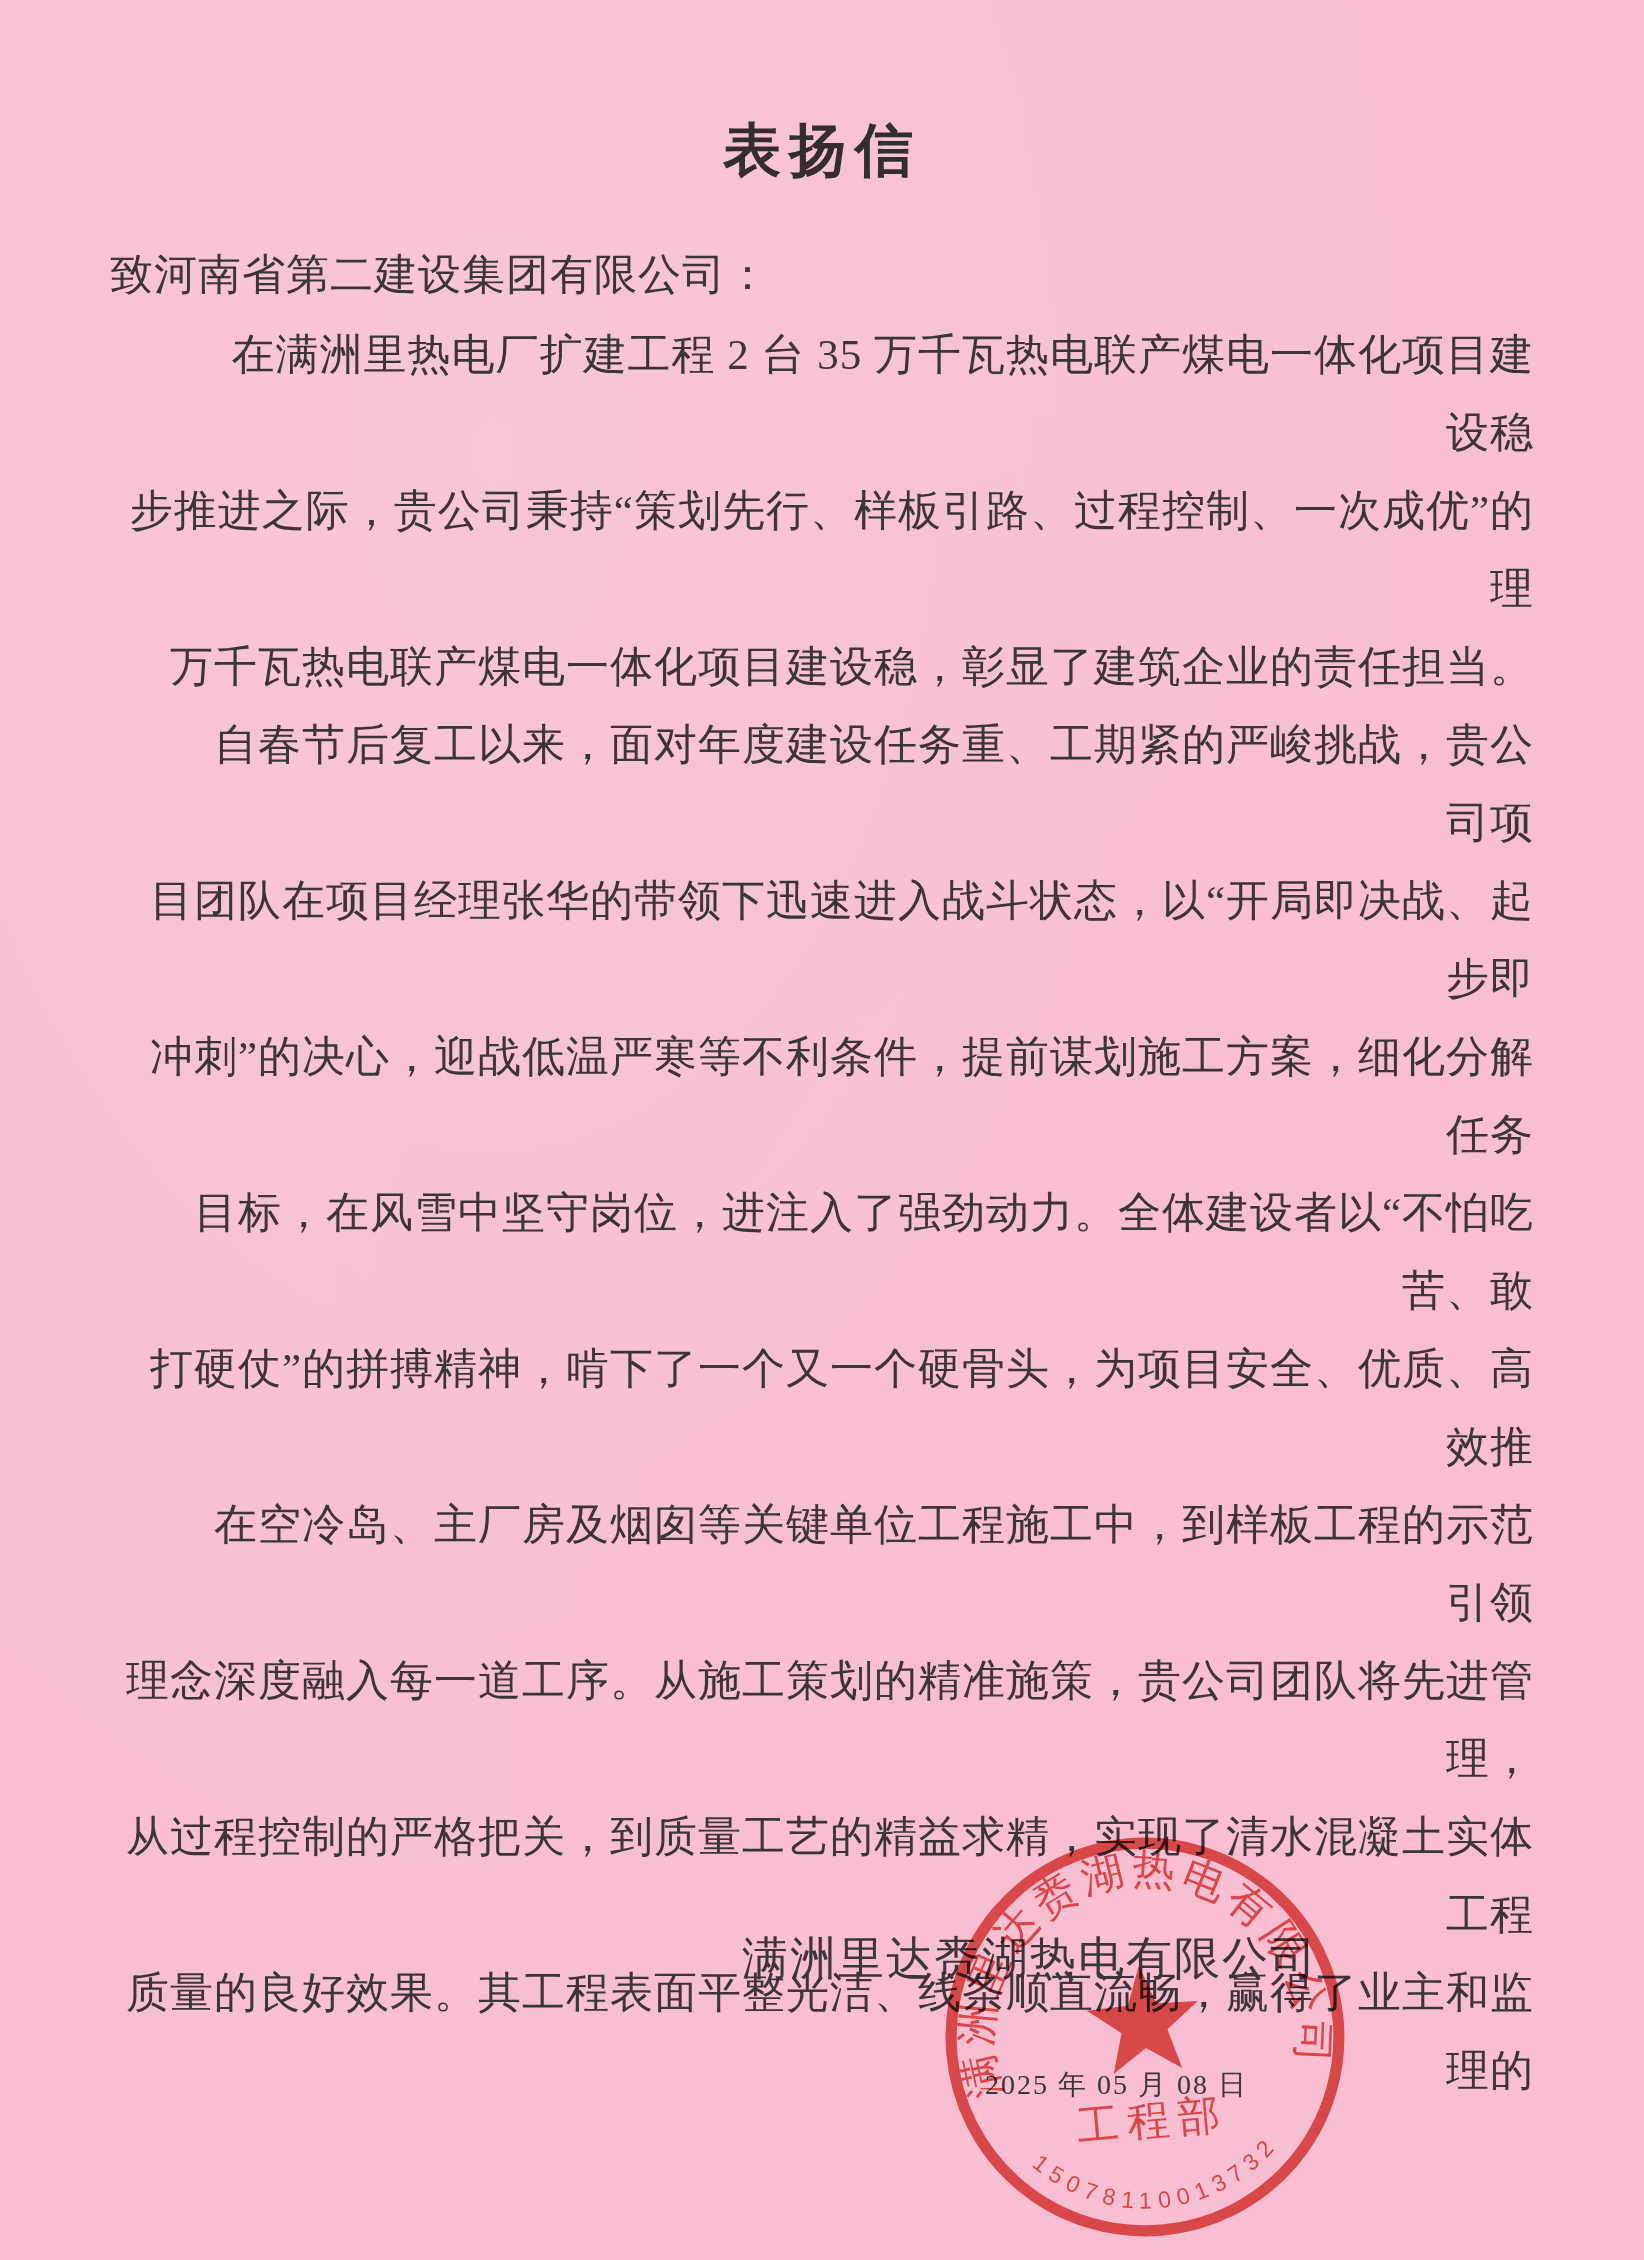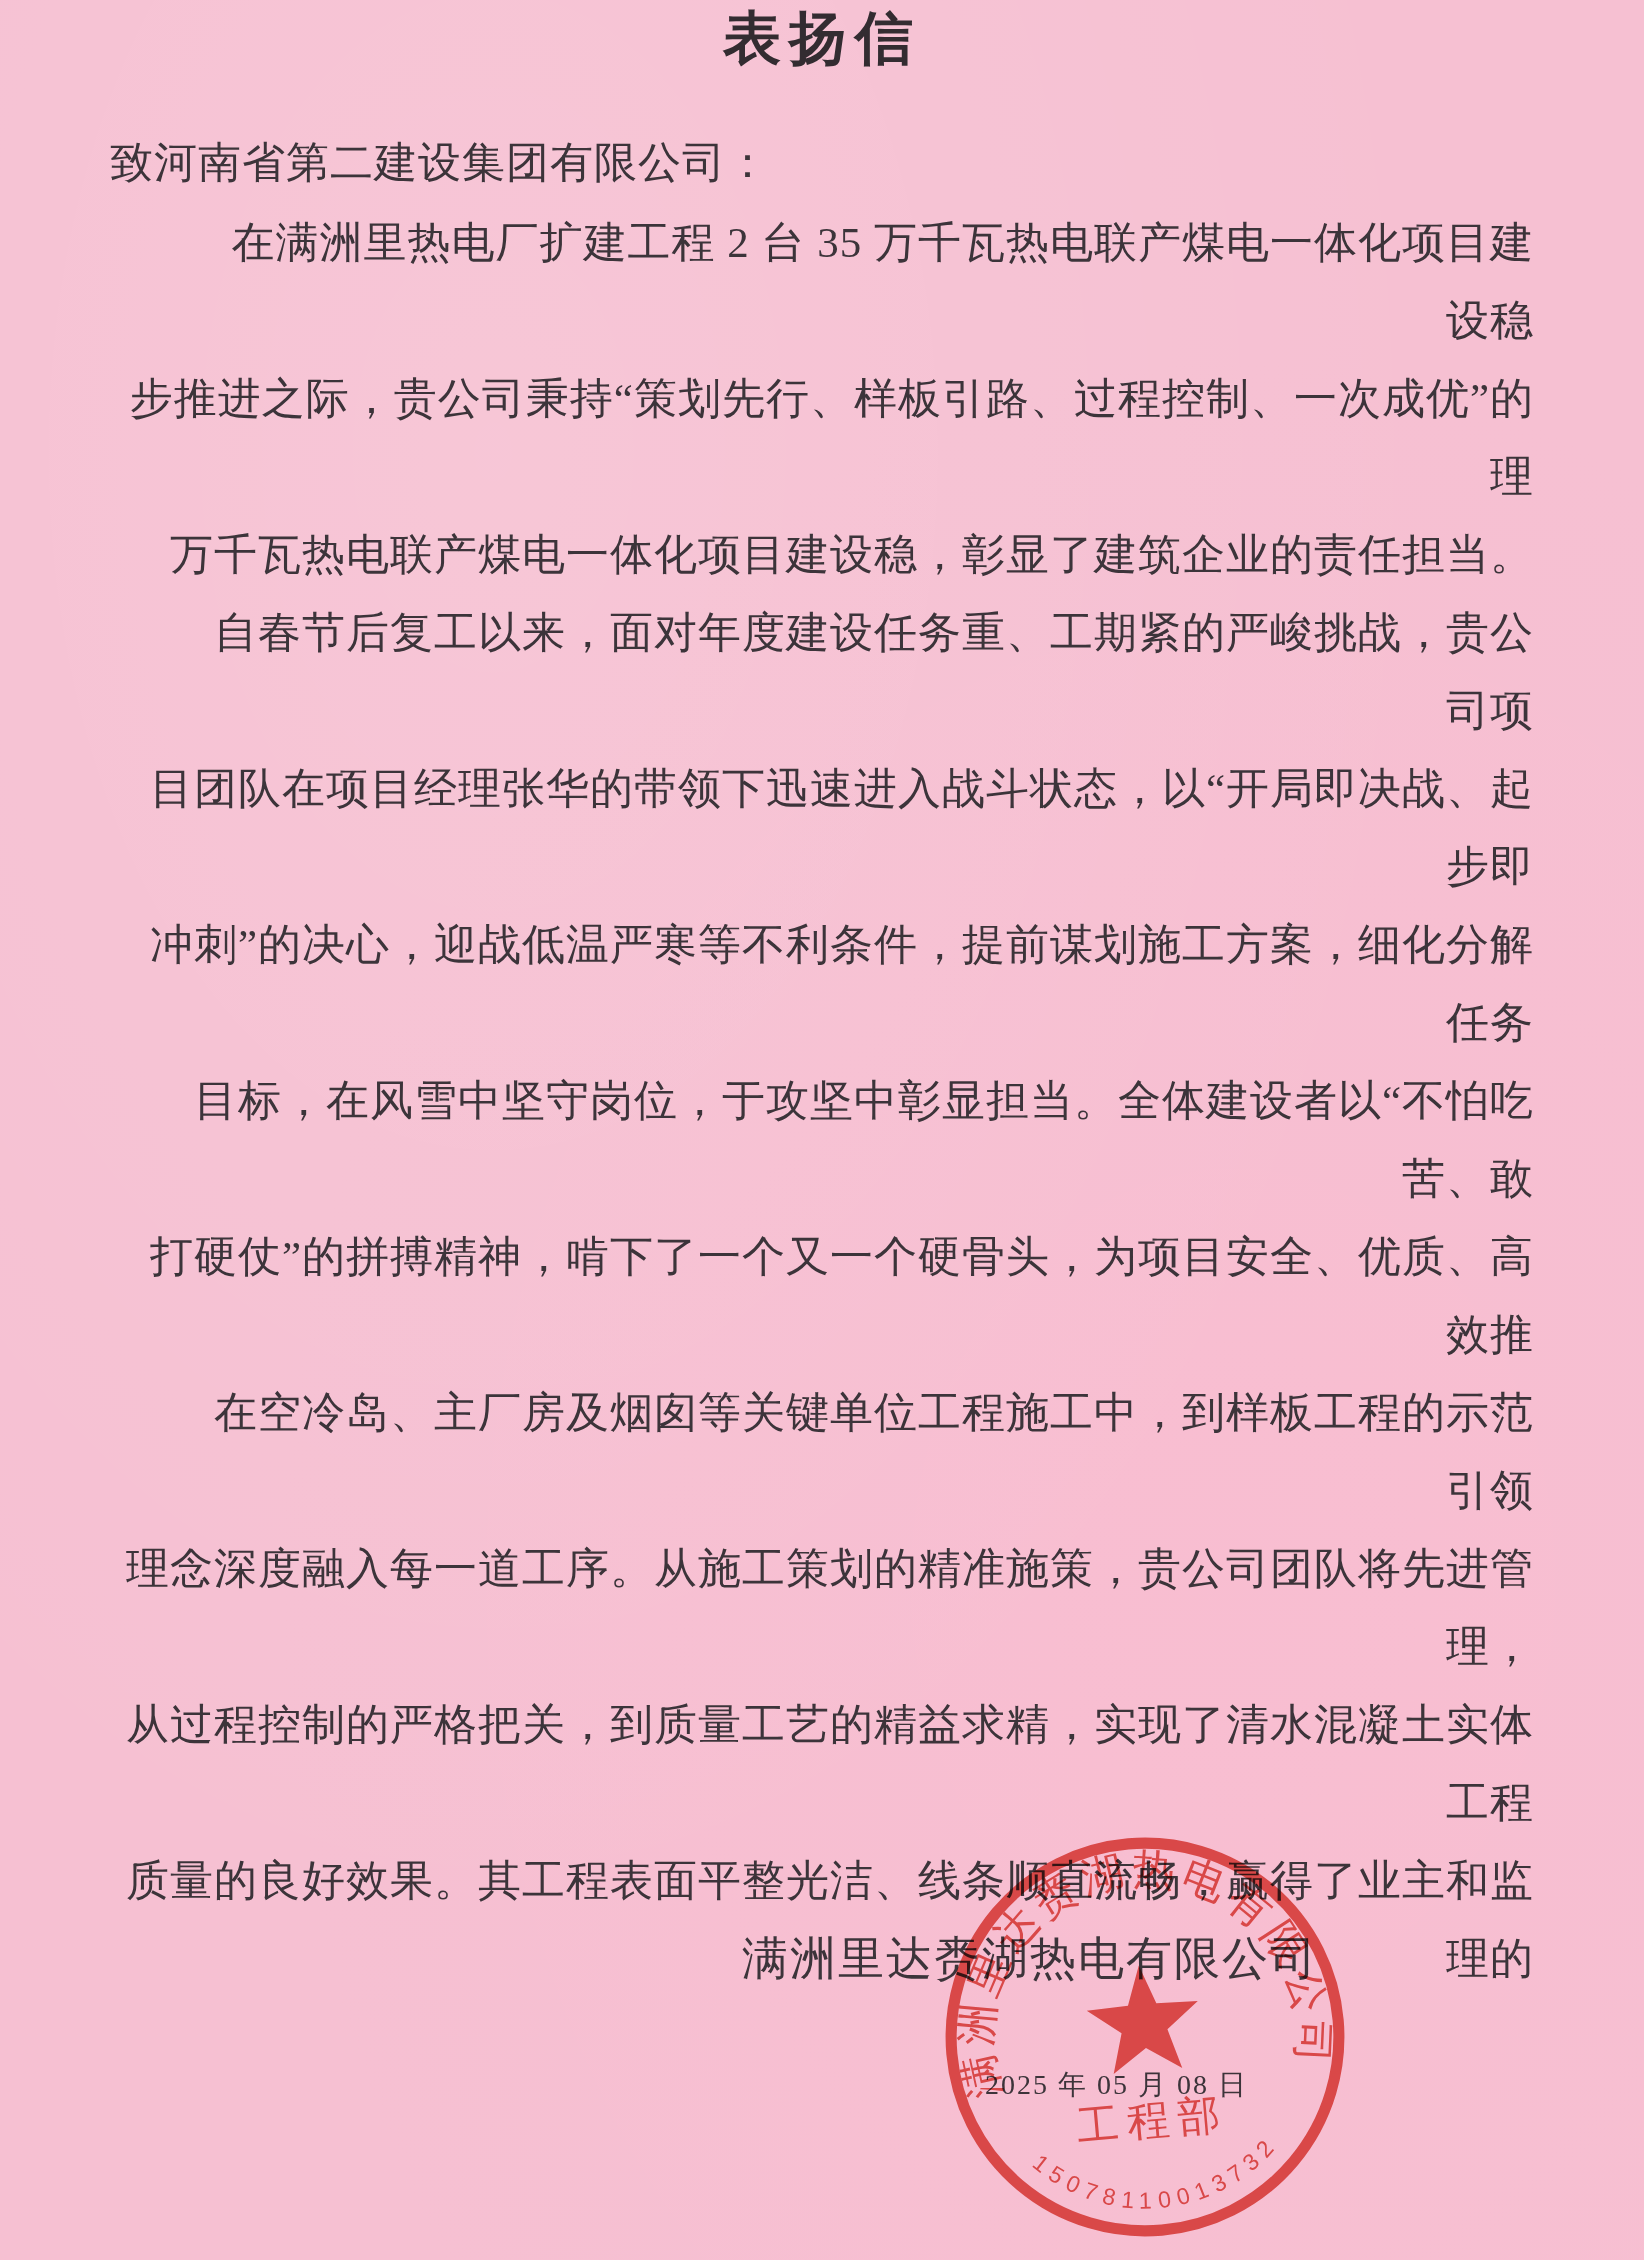--- a/index.html
+++ b/index.html
@@ -10,20 +10,21 @@
   }
   .page{
     position:relative;width:1644px;height:2260px;
     background:
       radial-gradient(ellipse at 30% 20%, rgba(255,255,255,0.10), rgba(255,255,255,0) 60%),
       radial-gradient(ellipse at 75% 70%, rgba(255,182,205,0.25), rgba(255,182,205,0) 55%),
       #f6c0d2;
     color:#3c343a;
   }
   .title{
+    padding-top:112px;
     text-align:center;
     font-family:"Liberation Sans","DejaVu Sans",sans-serif;
     font-weight:bold;
     font-size:58px;
     letter-spacing:8px;
     color:#332c31;
   }
   .body-text{
     margin:46px auto 0 auto;
     width:1424px;
@@ -67,21 +68,21 @@
     <div id="paragraphs">
         <div class="para">
           <div class="line indent">在满洲里热电厂扩建工程 2 台 35 万千瓦热电联产煤电一体化项目建设稳</div>
           <div class="line">步推进之际，贵公司秉持“策划先行、样板引路、过程控制、一次成优”的理</div>
           <div class="line">万千瓦热电联产煤电一体化项目建设稳，彰显了建筑企业的责任担当。</div>
         </div>
         <div class="para">
           <div class="line indent">自春节后复工以来，面对年度建设任务重、工期紧的严峻挑战，贵公司项</div>
           <div class="line">目团队在项目经理张华的带领下迅速进入战斗状态，以“开局即决战、起步即</div>
           <div class="line">冲刺”的决心，迎战低温严寒等不利条件，提前谋划施工方案，细化分解任务</div>
-          <div class="line">目标，在风雪中坚守岗位，于攻坚中彰显担当。全体建设者以“不怕吃苦、敢</div>
+          <div class="line">目标，在风雪中坚守岗位，进注入了强劲动力。全体建设者以“不怕吃苦、敢</div>
           <div class="line">打硬仗”的拼搏精神，啃下了一个又一个硬骨头，为项目安全、优质、高效推</div>
         </div>
         <div class="para">
           <div class="line indent">在空冷岛、主厂房及烟囱等关键单位工程施工中，到样板工程的示范引领</div>
           <div class="line">理念深度融入每一道工序。从施工策划的精准施策，贵公司团队将先进管理，</div>
           <div class="line">从过程控制的严格把关，到质量工艺的精益求精，实现了清水混凝土实体工程</div>
           <div class="line">质量的良好效果。其工程表面平整光洁、线条顺直流畅，赢得了业主和监理的</div>
         </div>
       </div>
   </div>

